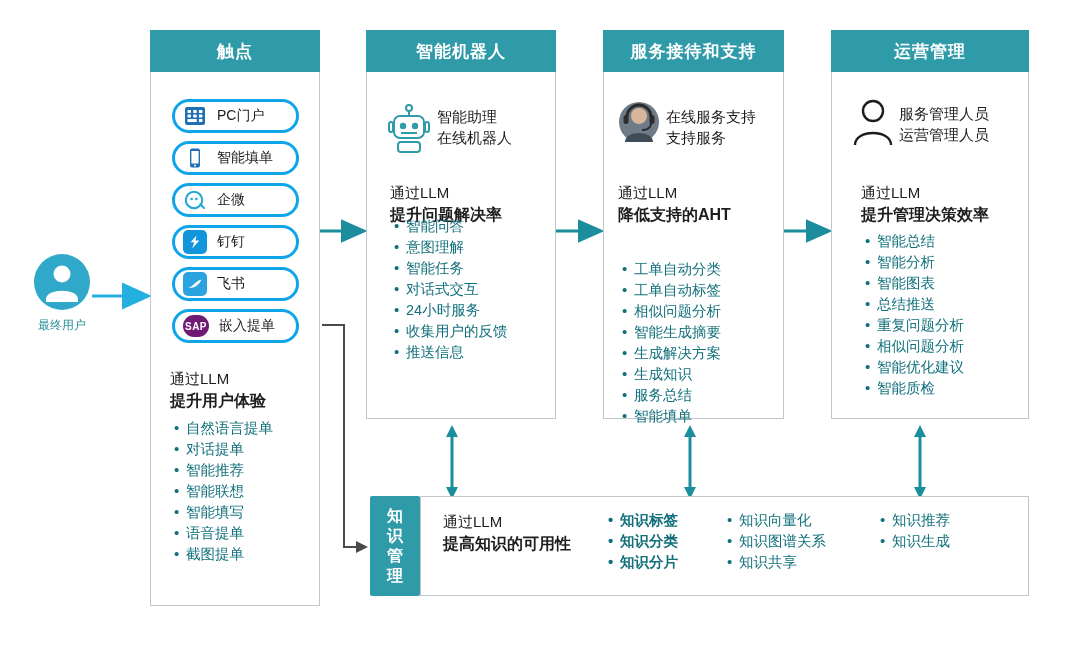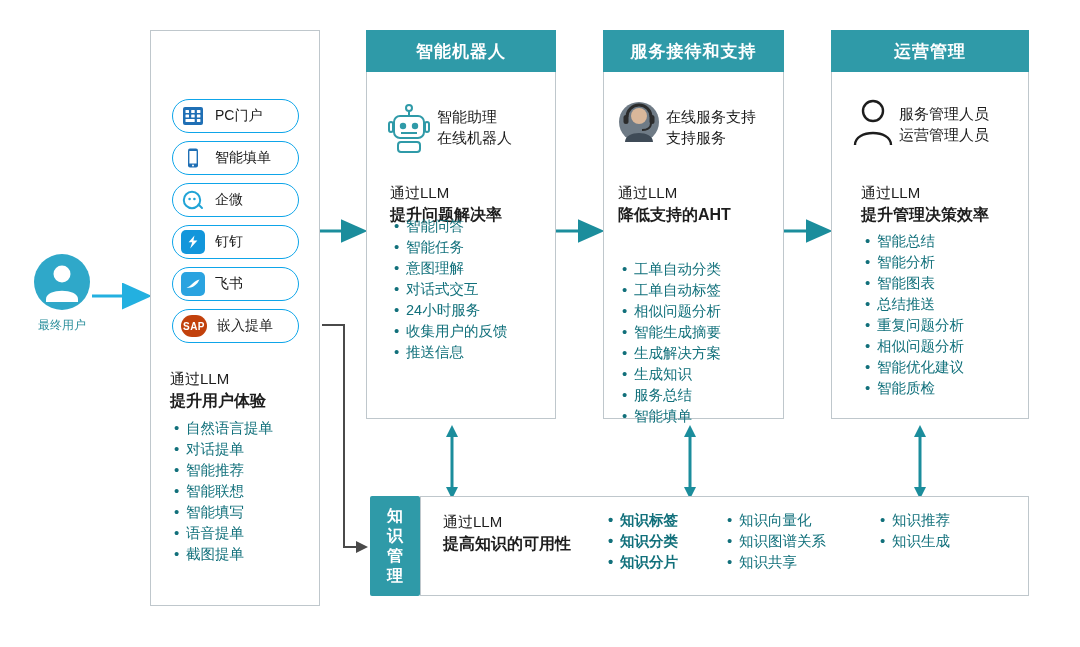--- a/index.html
+++ b/index.html
@@ -41,21 +41,21 @@
     font-weight: bold;
     display: flex;
     align-items: center;
     justify-content: center;
     letter-spacing: 1px;
   }
   .chip {
     position: absolute;
     box-sizing: border-box;
     height: 34px;
-    border: 1px solid #0ea5e9;
+    border: 3px solid #0ea5e9;
     border-radius: 17px;
     background: #ffffff;
     display: flex;
     align-items: center;
     padding-left: 8px;
     font-size: 14px;
     color: #1d1d1d;
   }
   .chip .chip-ic {
     width: 24px;
@@ -192,20 +192,23 @@
   <div class="block" style="left:18px; top:252px; width:88px;">
     <svg width="88" height="60" viewBox="0 0 88 60">
       <circle cx="44" cy="30" r="28" fill="#2fa8c9"></circle>
       <circle cx="44" cy="22" r="8.5" fill="#ffffff"></circle>
       <path d="M28,47 C28,36 60,36 60,47 L60,50 L28,50 z" fill="#ffffff"></path>
     </svg>
     <div class="persona-label">最终用户</div>
   </div>
 
   <div class="col" style="left:150px; top:30px; width:170px; height:576px;"></div>
+  <div class="col-head" style="left:150px; top:30px; width:170px; height:42px;">
+    <span>触点</span>
+  </div>
 
   <div class="chip" style="left:172px; top:99px; width:127px;">
     <span class="chip-ic">
       <svg width="22" height="22" viewBox="0 0 22 22">
         <rect x="1" y="2" width="20" height="18" rx="2" fill="#1f6fb5"></rect>
         <g fill="#ffffff">
           <rect x="3.5" y="5" width="3.5" height="3" rx="0.5"></rect>
           <rect x="9.2" y="5" width="3.5" height="3" rx="0.5"></rect>
           <rect x="14.9" y="5" width="3.5" height="3" rx="0.5"></rect>
           <rect x="3.5" y="9.5" width="3.5" height="3" rx="0.5"></rect>
@@ -254,21 +257,21 @@
   <div class="chip" style="left:172px; top:267px; width:127px;">
     <span class="chip-ic" style="background:#2aa3e0;">
       <svg width="18" height="18" viewBox="0 0 18 18">
         <path d="M2.5,12.5 C6,13.5 10,12 13,8.5 C14.2,7 15,5.5 15.5,4.5 C12.5,5 9.5,7.5 7,10 C5.5,11.5 3.8,12.3 2.5,12.5 z" fill="#ffffff"></path>
       </svg>
     </span>
     <span class="chip-label">飞书</span>
   </div>
 
   <div class="chip" style="left:172px; top:309px; width:127px;">
-    <span class="chip-ic" style="background:#c2410c; border-radius:12px; width:26px; height:22px;">
+    <span class="chip-ic" style="background:#701a75; border-radius:12px; width:26px; height:22px;">
       <span style="color:#ffffff; font-size:10px; font-weight:bold; letter-spacing:0.5px;">SAP</span>
     </span>
     <span class="chip-label">嵌入提单</span>
   </div>
 
   <div class="block" style="left:170px; top:369px; width:150px;">
     <div class="llm-head">通过LLM</div>
     <div class="llm-title">提升用户体验</div>
   </div>
 
@@ -304,22 +307,22 @@
     <div>在线机器人</div>
   </div>
 
   <div class="block" style="left:390px; top:183px; width:170px;">
     <div class="llm-head">通过LLM</div>
     <div class="llm-title">提升问题解决率</div>
   </div>
 
   <ul class="bullets" style="position:absolute; left:392px; top:216px; width:165px;">
     <li>智能问答</li>
+    <li>意图理解</li>
     <li>智能任务</li>
-    <li>意图理解</li>
     <li>对话式交互</li>
     <li>24小时服务</li>
     <li>收集用户的反馈</li>
     <li>推送信息</li>
   </ul>
 
   <div class="col" style="left:603px; top:30px; width:181px; height:389px;"></div>
   <div class="col-head" style="left:603px; top:30px; width:181px; height:42px;">
     <span>服务接待和支持</span>
   </div>

